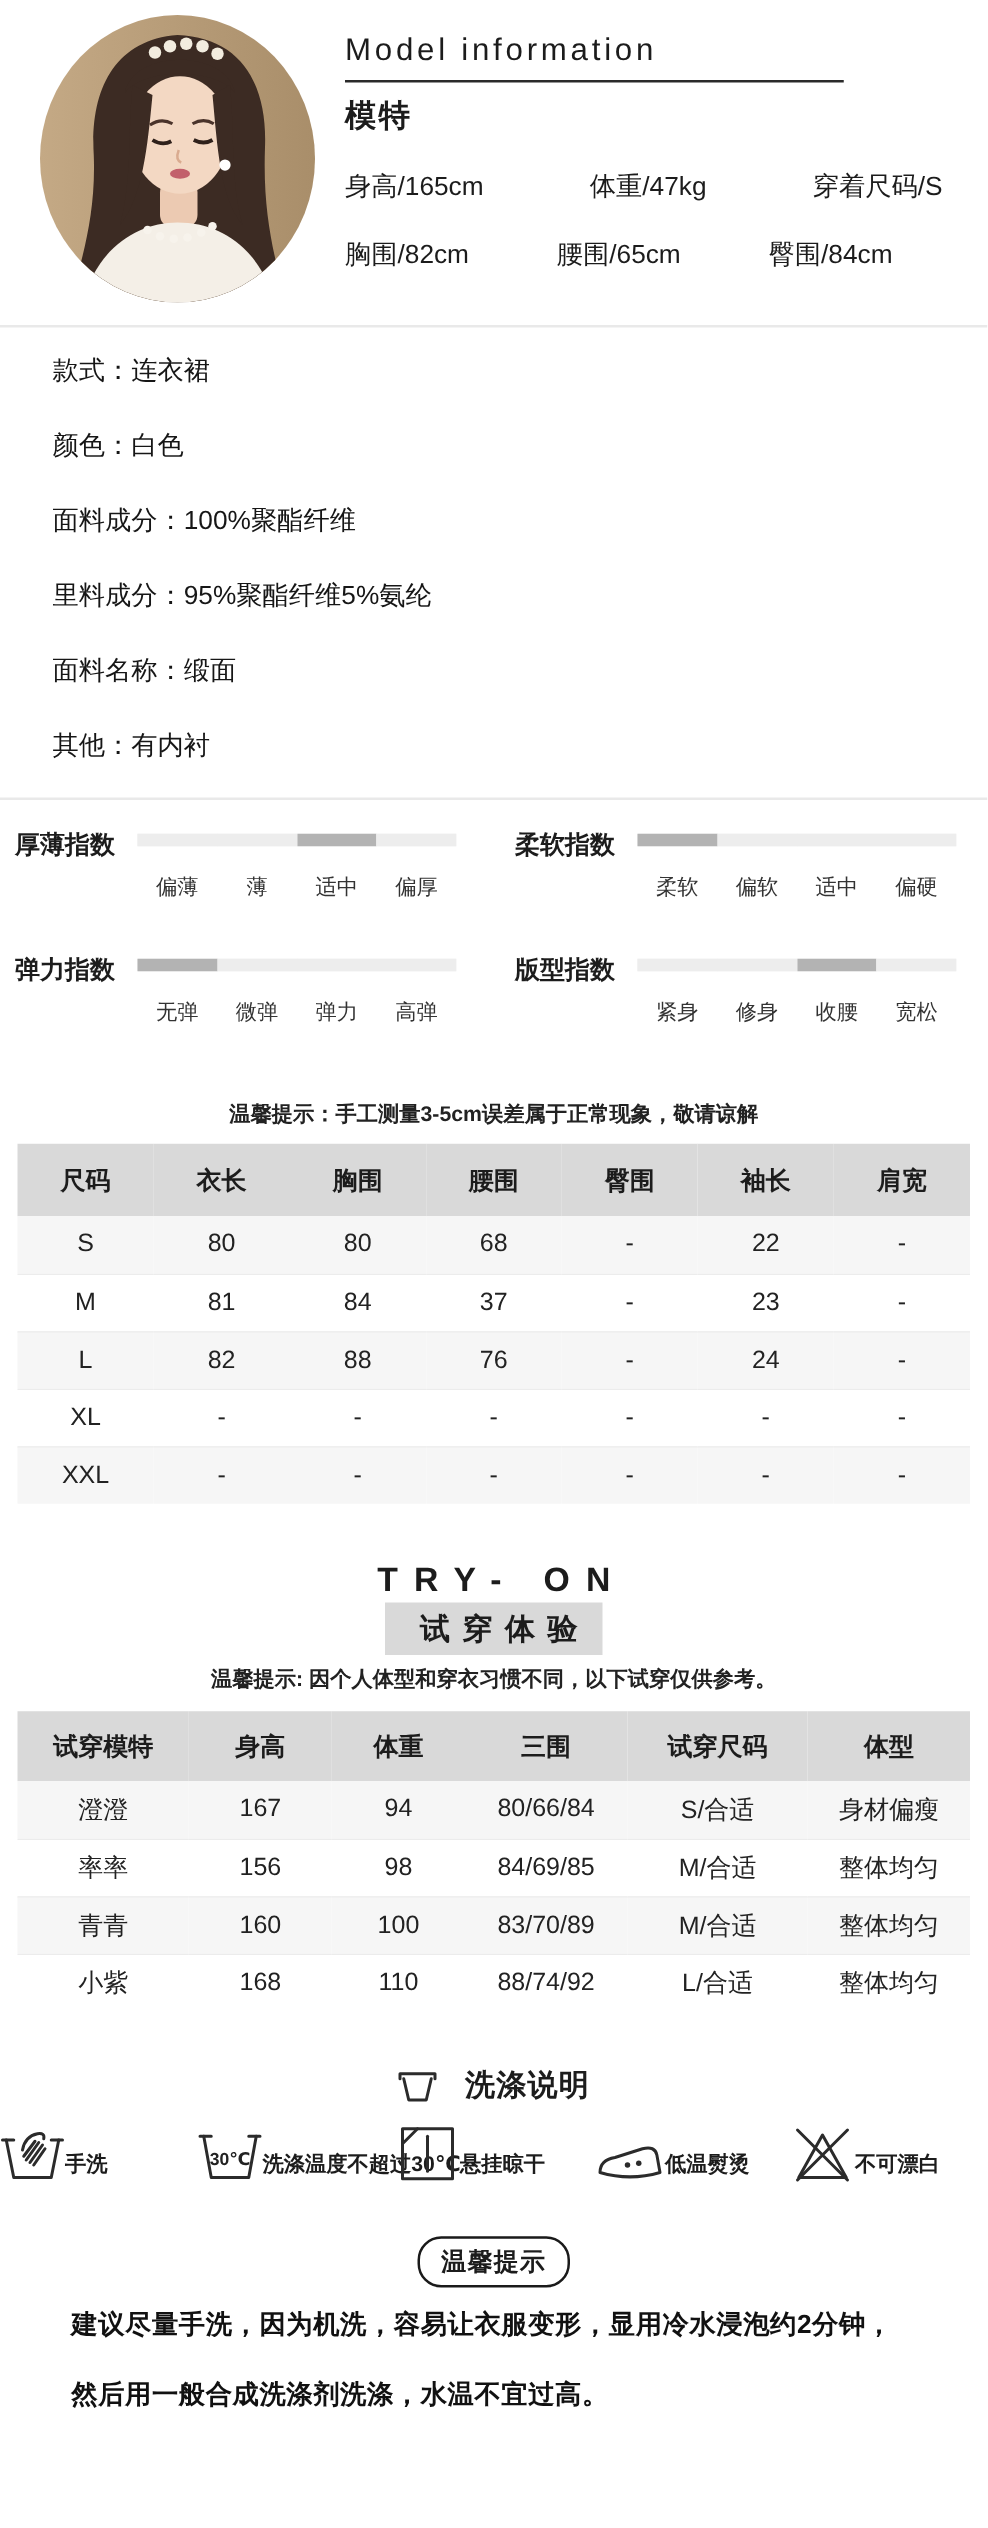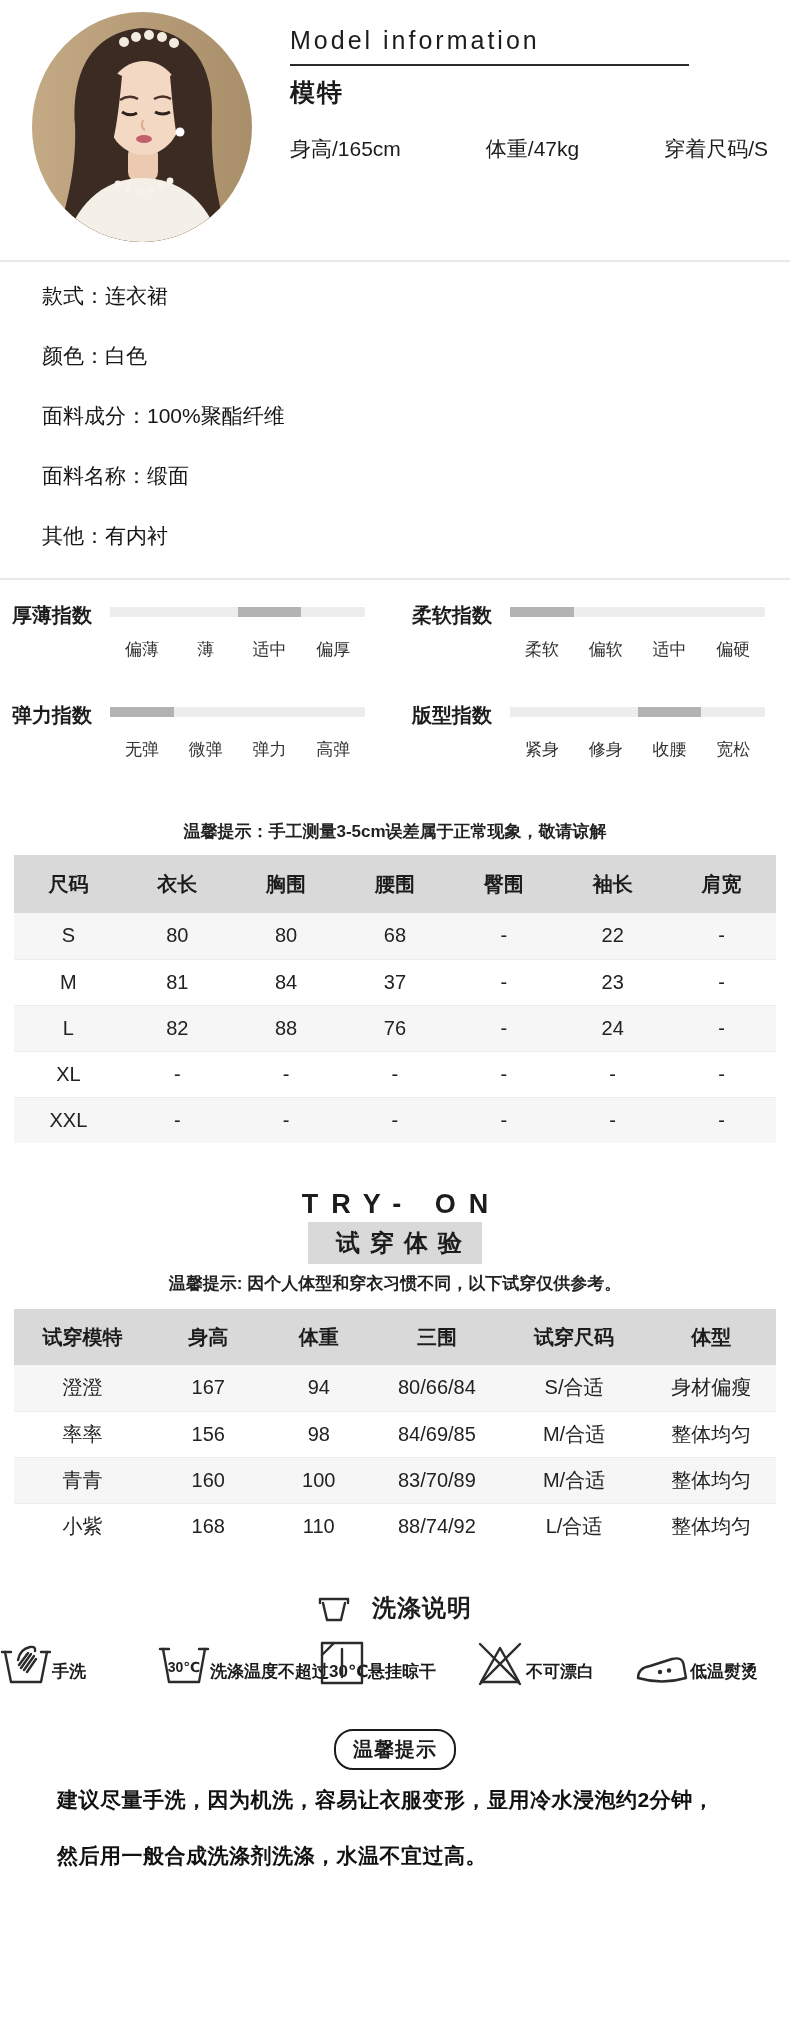--- a/index.html
+++ b/index.html
@@ -15,21 +15,21 @@
   *{margin:0;padding:0;box-sizing:border-box}
   html,body{background:#fff}
   body{
     width:790px;height:2022px;overflow:hidden;margin:0 auto;
     font-family:"Liberation Sans","DejaVu Sans",sans-serif;
     color:var(--ink);
   }
   
   .header{position:relative;height:262px;border-bottom:2px solid var(--divider)}
   .avatar{position:absolute;left:32px;top:12px;width:220px;height:230px;border-radius:50%;overflow:hidden}
-  .model-col{position:absolute;left:290px;top:26px;width:478px}
+  .model-col{position:absolute;left:276px;top:26px;width:478px}
   .model-title{font-size:25px;font-weight:500;letter-spacing:3px;padding-bottom:9px;border-bottom:2px solid #2a2a2a;width:399px}
   .model-zh{font-size:25px;font-weight:700;margin-top:10px;letter-spacing:2px}
   .stats-row{display:flex;font-size:21px;font-weight:500;margin-top:26px}
   .stats-row.r1 span+span{margin-left:auto}
   .stats-row.r1{width:478px}
   .stats-row.r2{width:438px}
   .stats-row.r2 span+span{margin-left:auto}
   
   .attrs{padding:4px 0 12px 42px;border-bottom:2px solid var(--divider)}
   .attr-line{height:60px;display:flex;align-items:center;font-size:21px;color:#161616}
@@ -131,27 +131,33 @@
     </svg>
   </div>
   <div class="model-col">
     <div class="model-title">Model information</div>
     <div class="model-zh">模特</div>
     <div class="stats-row r1">
       <span>身高/165cm</span>
       <span>体重/47kg</span>
       <span>穿着尺码/S</span>
     </div>
+    <div class="stats-row r2">
+      <span>胸围/82cm</span>
+      <span>腰围/65cm</span>
+      <span>臀围/84cm</span>
+    </div>
   </div>
 </div>
 
 <div class="attrs">
   <div class="attr-line">款式：连衣裙</div>
   <div class="attr-line">颜色：白色</div>
   <div class="attr-line">面料成分：100%聚酯纤维</div>
+  <div class="attr-line">里料成分：95%聚酯纤维5%氨纶</div>
   <div class="attr-line">面料名称：缎面</div>
   <div class="attr-line">其他：有内衬</div>
 </div>
 
 <div class="indices">
   <div class="slider left">
     <div class="slider-title">厚薄指数</div>
     <div class="slider-body">
       <div class="slider-bar">
           <div class="seg"></div>
@@ -381,37 +387,37 @@
         <svg width="52" height="52" viewBox="0 0 52 52">
           <rect class="stroke" x="6" y="6" width="40" height="40"></rect>
           <path class="stroke" d="M26,12 L26,40"></path>
           <path class="stroke" d="M6,18 L18,6"></path>
         </svg>
       </div>
       <div class="lbl">悬挂晾干</div>
     </div>
     <div class="wash-item">
       <div class="glyph">
-        <svg width="52" height="52" viewBox="0 0 52 52">
-          <path class="stroke" d="M26,11 L7,45 L45,45 Z"></path>
-          <path class="stroke" d="M6,7 L46,47 M46,7 L6,47"></path>
-        </svg>
-      </div>
-      <div class="lbl">不可漂白</div>
-    </div>
-    <div class="wash-item">
-      <div class="glyph">
         <svg width="58" height="52" viewBox="0 0 58 52">
           <path class="stroke" d="M6,41 Q6,31 18,29 L40,22 Q50,19.5 51.5,27 L54,41 Q30,48 6,41 Z"></path>
           <circle cx="28" cy="35" r="2.2" fill="#2b2b2b"></circle>
           <circle cx="37" cy="33.5" r="2.2" fill="#2b2b2b"></circle>
         </svg>
       </div>
       <div class="lbl">低温熨烫</div>
     </div>
+    <div class="wash-item">
+      <div class="glyph">
+        <svg width="52" height="52" viewBox="0 0 52 52">
+          <path class="stroke" d="M26,11 L7,45 L45,45 Z"></path>
+          <path class="stroke" d="M6,7 L46,47 M46,7 L6,47"></path>
+        </svg>
+      </div>
+      <div class="lbl">不可漂白</div>
+    </div>
   </div>
 </div>
 
 <div>
   <div class="pill-wrap">
     <span class="pill">温馨提示</span>
   </div>
   <div class="notice-text">建议尽量手洗，因为机洗，容易让衣服变形，显用冷水浸泡约2分钟，然后用一般合成洗涤剂洗涤，水温不宜过高。</div>
 </div>
 

